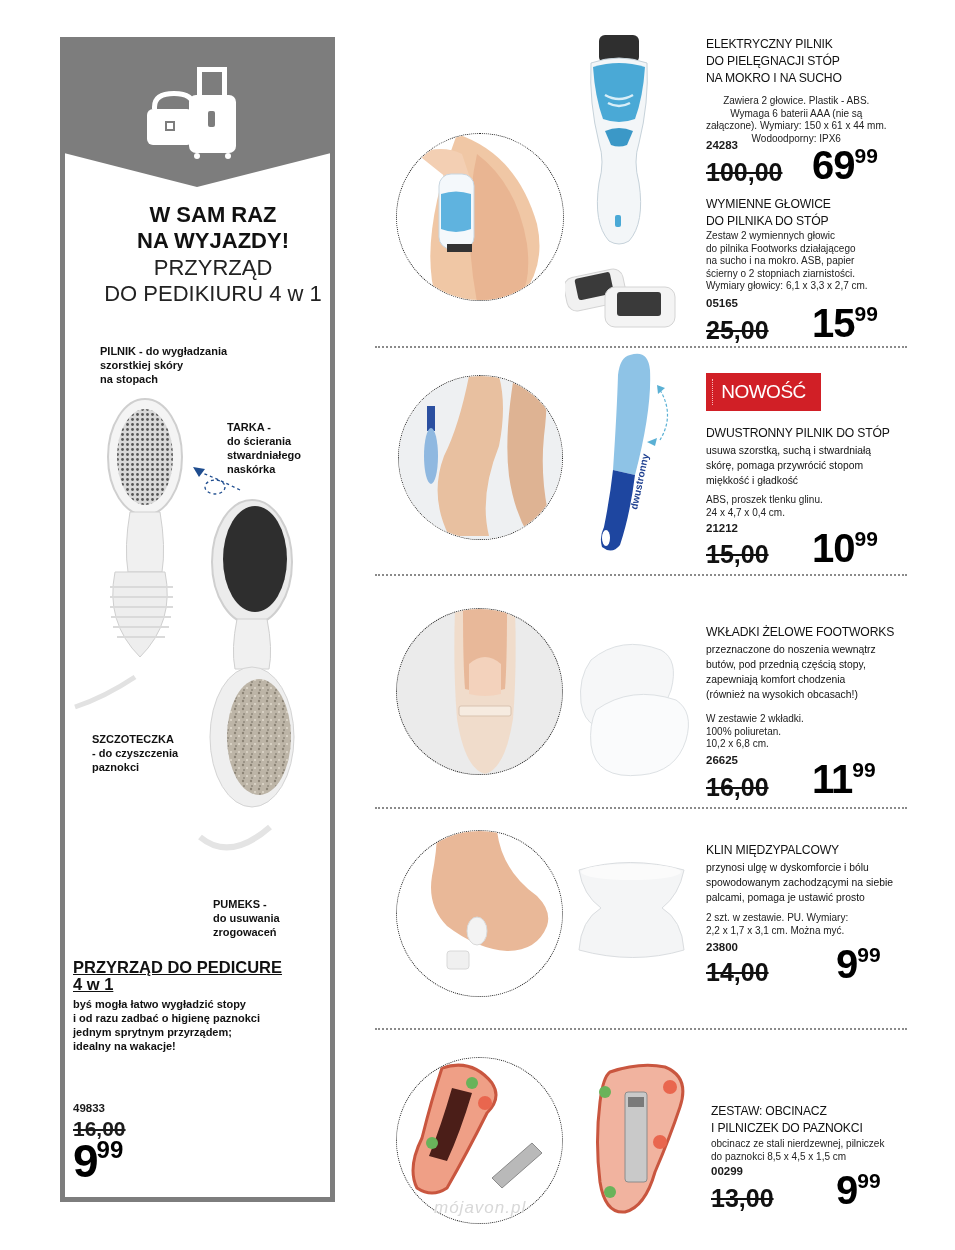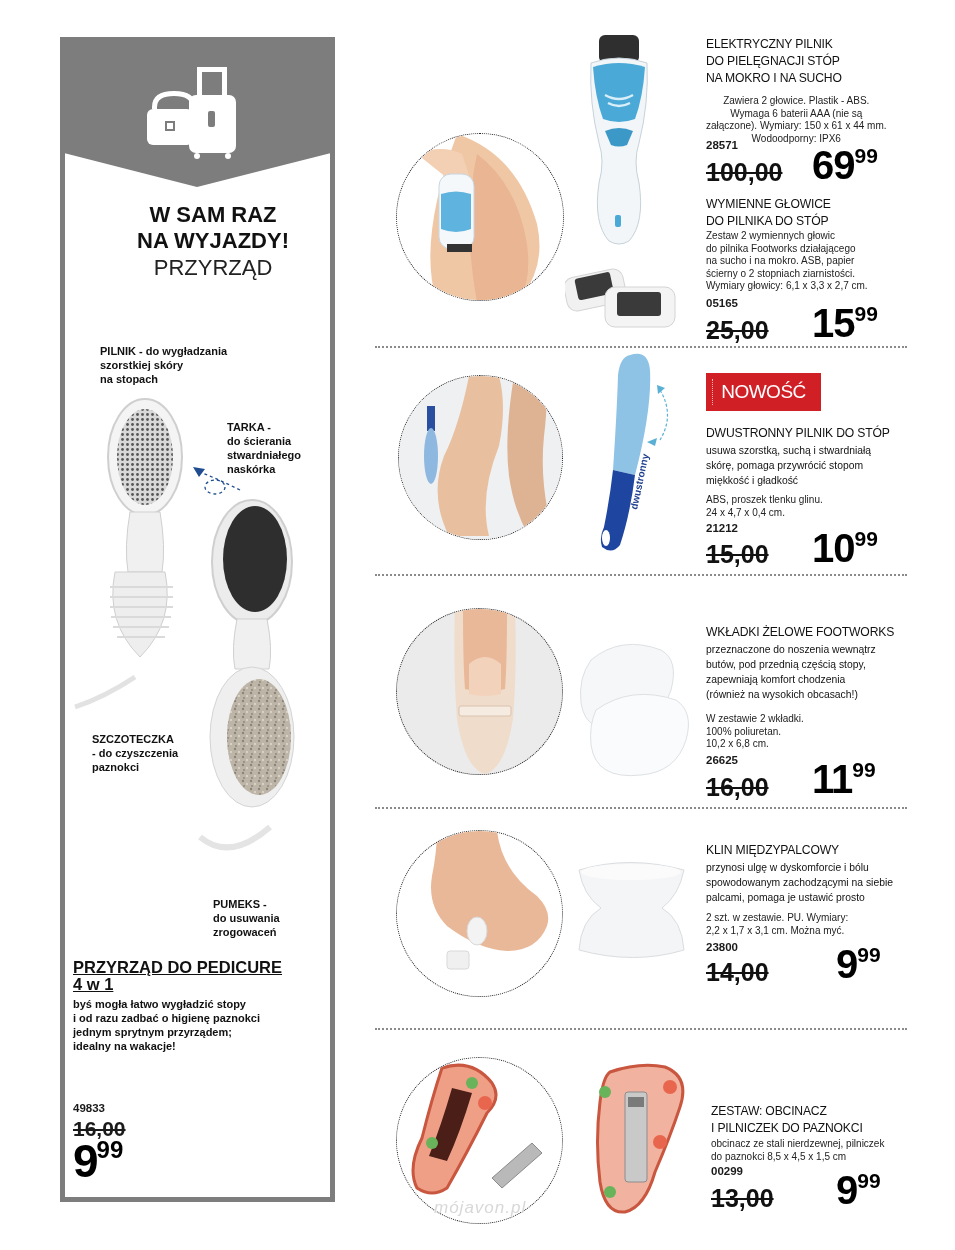--- a/index.html
+++ b/index.html
@@ -78,20 +78,21 @@
         <circle cx="137" cy="119" r="3"></circle>
         <circle cx="168" cy="119" r="3"></circle>
       </g>
     </svg>
   </div>
 
   <div class="headline">
     <div class="bold">W SAM RAZ</div>
     <div class="bold">NA WYJAZDY!</div>
     <div class="light">PRZYRZĄD</div>
+    <div class="light">DO PEDIKIURU 4 w 1</div>
   </div>
 
   <div class="callout" style="left:35px; top:307px;">
     <div>PILNIK - do wygładzania</div>
     <div>szorstkiej skóry</div>
     <div>na stopach</div>
   </div>
   <div class="callout" style="left:162px; top:383px;">
     <div>TARKA -</div>
     <div>do ścierania</div>
@@ -208,21 +209,21 @@
   <div>ELEKTRYCZNY PILNIK</div>
   <div>DO PIELĘGNACJI STÓP</div>
   <div>NA MOKRO I NA SUCHO</div>
 </div>
 <div class="prod-spec" style="left:706px; top:95px;text-align:center;">
   <div>Zawiera 2 głowice. Plastik - ABS.</div>
   <div>Wymaga 6 baterii AAA (nie są</div>
   <div>załączone). Wymiary: 150 x 61 x 44 mm.</div>
   <div>Wodoodporny: IPX6</div>
 </div>
-<div class="prod-code" style="left:706px; top:139px;">28571</div>
+<div class="prod-code" style="left:706px; top:139px;">24283</div>
 <div class="prod-old" style="left:706px; top:158px;">100,00</div>
 <div class="prod-price" style="left:812px; top:145px;">
   <span class="int">69</span><span class="dec">99</span>
 </div>
 
 <div class="prod-title" style="left:706px; top:195px;">
   <div>WYMIENNE GŁOWICE</div>
   <div>DO PILNIKA DO STÓP</div>
 </div>
 <div class="prod-spec" style="left:706px; top:230px;">

